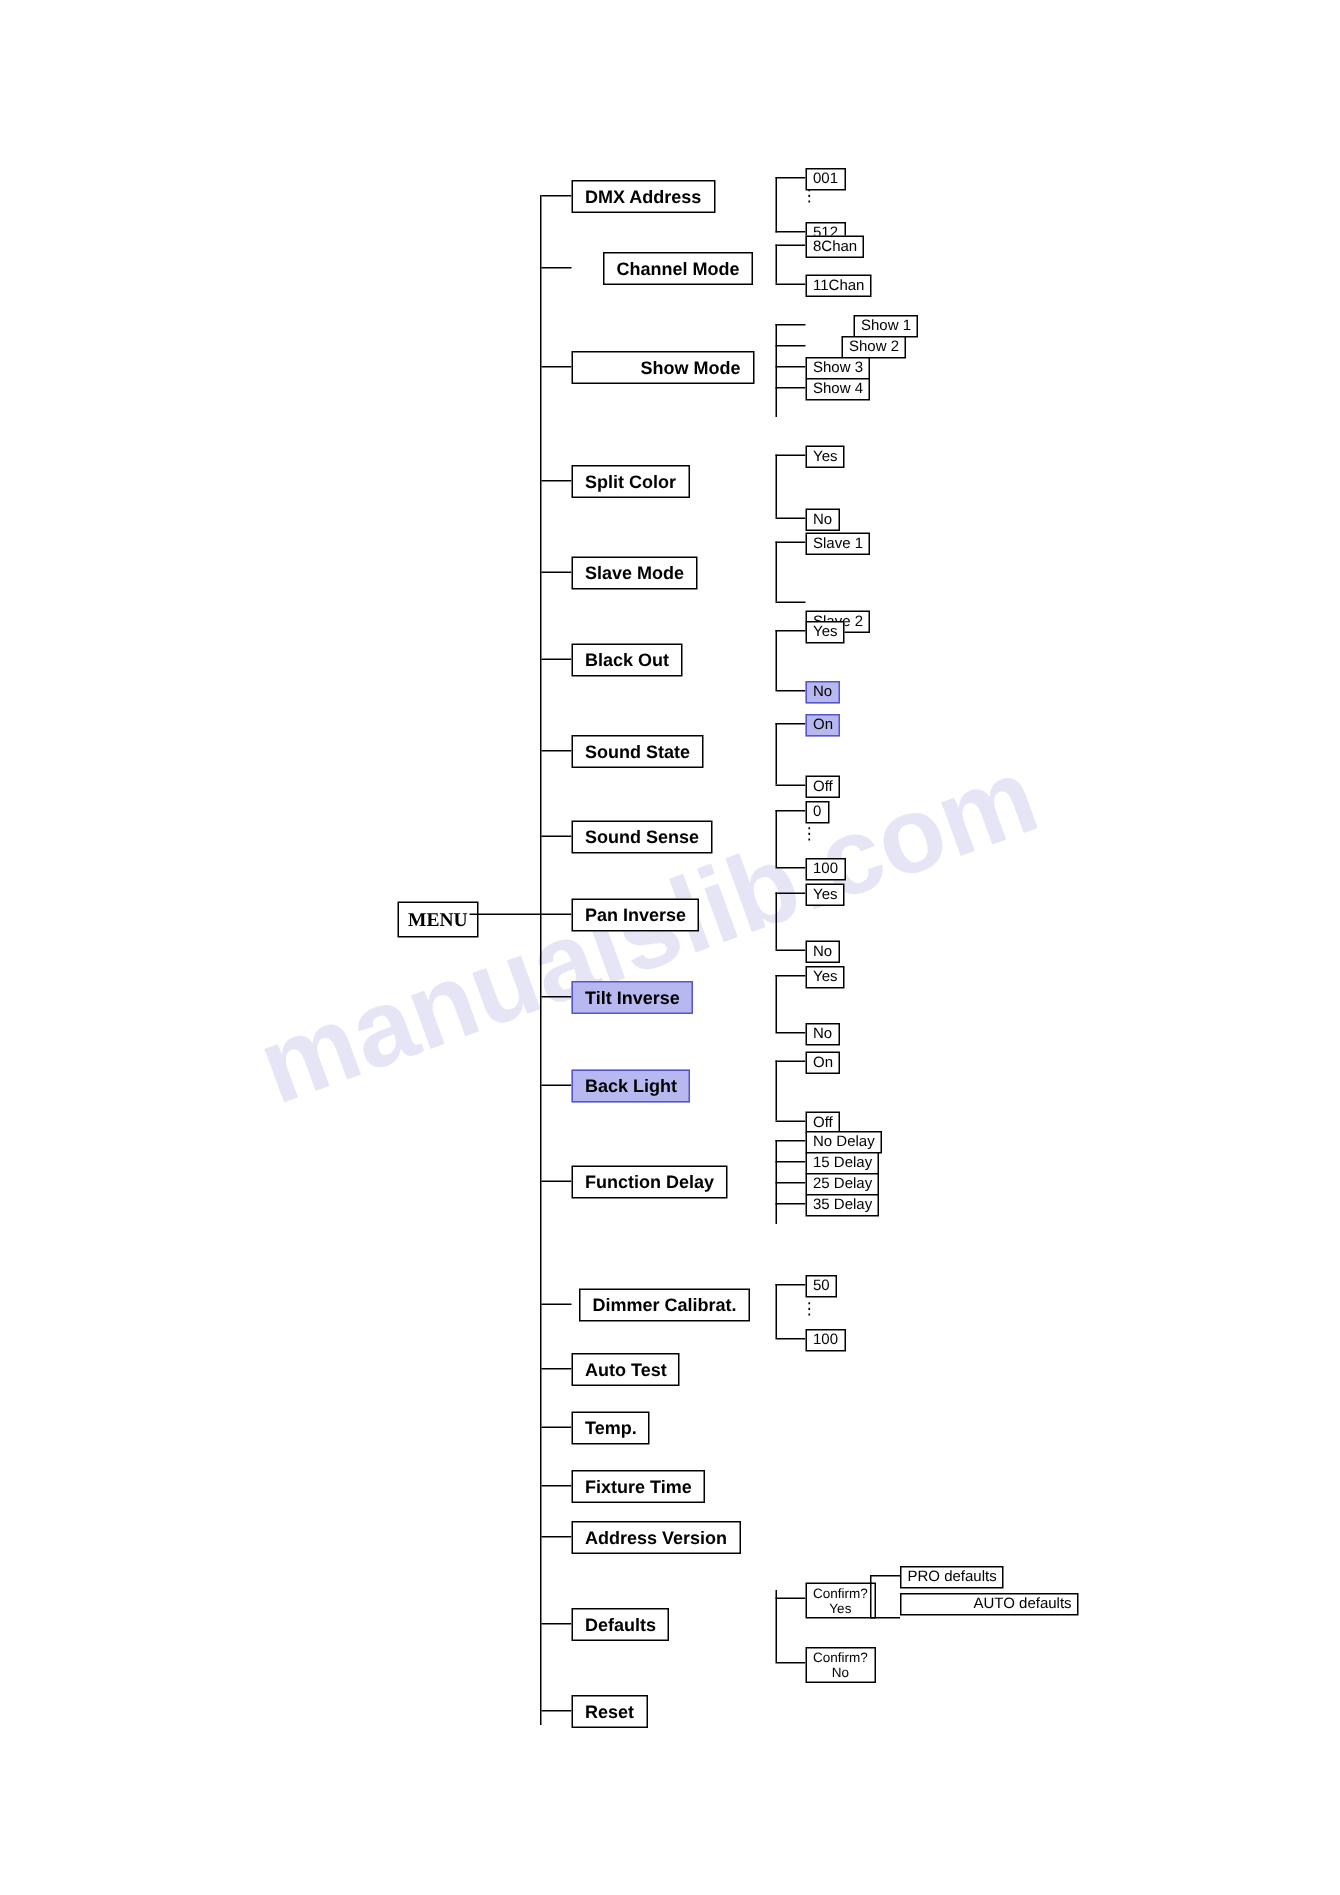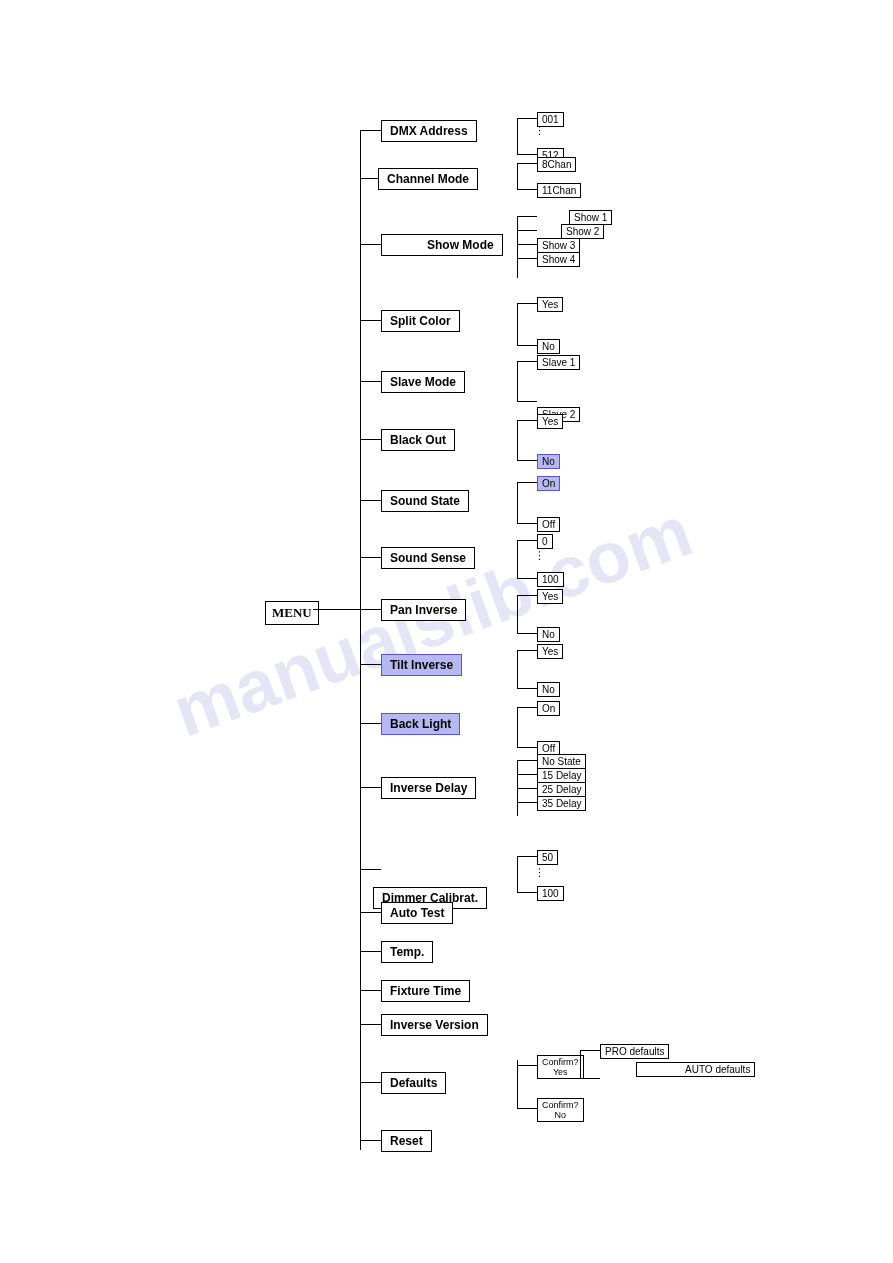--- a/index.html
+++ b/index.html
@@ -102,21 +102,21 @@
   <div class="menu-item" style="left:381px; top:120px;">DMX Address</div>
 
   <div style="position:absolute; left:517px; top:118px; width:1px; height:37px; background:#000;"></div>
   <div style="position:absolute; left:517px; top:118px; width:20px; height:1px; background:#000;"></div>
   <div class="option-box" style="left:537px; top:112px;">001</div>
   <div style="position:absolute; left:517px; top:154px; width:20px; height:1px; background:#000;"></div>
   <div class="option-box" style="left:537px; top:148px;">512</div>
   <div style="position:absolute; left:534px; top:124px; font-size:11px; color:#000;">⋮</div>
 
   <div style="position:absolute; left:361px; top:178px; width:20px; height:1px; background:#000;"></div>
-  <div class="menu-item" style="left:378px; top:168px;">Channel Mode</div>
+  <div class="menu-item" style="left:402px; top:168px;">Channel Mode</div>
   <div style="position:absolute; left:517px; top:163px; width:1px; height:26px; background:#000;"></div>
   <div style="position:absolute; left:517px; top:163px; width:20px; height:1px; background:#000;"></div>
   <div class="option-box" style="left:537px; top:157px;">8Chan</div>
   <div style="position:absolute; left:517px; top:189px; width:20px; height:1px; background:#000;"></div>
   <div class="option-box" style="left:537px; top:183px;">11Chan</div>
 
   <div style="position:absolute; left:361px; top:244px; width:20px; height:1px; background:#000;"></div>
   <div class="menu-item" style="left:381px; top:234px;padding-left:45px;">Show Mode</div>
   <div style="position:absolute; left:517px; top:216px; width:1px; height:62px; background:#000;"></div>
   <div style="position:absolute; left:517px; top:216px; width:20px; height:1px; background:#000;"></div>
@@ -187,65 +187,65 @@
 
   <div style="position:absolute; left:361px; top:723px; width:20px; height:1px; background:#000;"></div>
   <div class="menu-item highlighted" style="left:381px; top:713px; background:#b8b8f0; border-color:#5555cc;">Back Light</div>
   <div style="position:absolute; left:517px; top:707px; width:1px; height:40px; background:#000;"></div>
   <div style="position:absolute; left:517px; top:707px; width:20px; height:1px; background:#000;"></div>
   <div class="option-box" style="left:537px; top:701px;">On</div>
   <div style="position:absolute; left:517px; top:747px; width:20px; height:1px; background:#000;"></div>
   <div class="option-box" style="left:537px; top:741px;">Off</div>
 
   <div style="position:absolute; left:361px; top:787px; width:20px; height:1px; background:#000;"></div>
-  <div class="menu-item" style="left:381px; top:777px;">Inverse Delay</div>
+  <div class="menu-item" style="left:381px; top:777px;">Function Delay</div>
   <div style="position:absolute; left:517px; top:760px; width:1px; height:56px; background:#000;"></div>
   <div style="position:absolute; left:517px; top:760px; width:20px; height:1px; background:#000;"></div>
-  <div class="option-box" style="left:537px; top:754px;">No State</div>
+  <div class="option-box" style="left:537px; top:754px;">No Delay</div>
   <div style="position:absolute; left:517px; top:774px; width:20px; height:1px; background:#000;"></div>
   <div class="option-box" style="left:537px; top:768px;">15 Delay</div>
   <div style="position:absolute; left:517px; top:788px; width:20px; height:1px; background:#000;"></div>
   <div class="option-box" style="left:537px; top:782px;">25 Delay</div>
   <div style="position:absolute; left:517px; top:802px; width:20px; height:1px; background:#000;"></div>
   <div class="option-box" style="left:537px; top:796px;">35 Delay</div>
 
   <div style="position:absolute; left:361px; top:869px; width:20px; height:1px; background:#000;"></div>
-  <div class="menu-item" style="left:373px; top:859px;margin-top:28px;">Dimmer Calibrat.</div>
+  <div class="menu-item" style="left:386px; top:859px;">Dimmer Calibrat.</div>
   <div style="position:absolute; left:517px; top:856px; width:1px; height:36px; background:#000;"></div>
   <div style="position:absolute; left:517px; top:856px; width:20px; height:1px; background:#000;"></div>
   <div class="option-box" style="left:537px; top:850px;">50</div>
   <div style="position:absolute; left:517px; top:892px; width:20px; height:1px; background:#000;"></div>
   <div class="option-box" style="left:537px; top:886px;">100</div>
   <div style="position:absolute; left:534px; top:866px; font-size:11px; color:#000;">⋮</div>
 
   <div style="position:absolute; left:361px; top:912px; width:20px; height:1px; background:#000;"></div>
   <div class="menu-item" style="left:381px; top:902px;">Auto Test</div>
 
   <div style="position:absolute; left:361px; top:951px; width:20px; height:1px; background:#000;"></div>
   <div class="menu-item" style="left:381px; top:941px;">Temp.</div>
 
   <div style="position:absolute; left:361px; top:990px; width:20px; height:1px; background:#000;"></div>
   <div class="menu-item" style="left:381px; top:980px;">Fixture Time</div>
 
   <div style="position:absolute; left:361px; top:1024px; width:20px; height:1px; background:#000;"></div>
-  <div class="menu-item" style="left:381px; top:1014px;">Inverse Version</div>
+  <div class="menu-item" style="left:381px; top:1014px;">Address Version</div>
 
   <div style="position:absolute; left:361px; top:1082px; width:20px; height:1px; background:#000;"></div>
   <div class="menu-item" style="left:381px; top:1072px;">Defaults</div>
 
   <div style="position:absolute; left:517px; top:1060px; width:1px; height:48px; background:#000;"></div>
 
   <div style="position:absolute; left:517px; top:1065px; width:20px; height:1px; background:#000;"></div>
   <div class="option-box" style="left:537px; top:1055px; font-size:9px; text-align:center;">Confirm?<br>Yes</div>
 
   <div style="position:absolute; left:580px; top:1050px; width:1px; height:28px; background:#000;"></div>
   <div style="position:absolute; left:580px; top:1050px; width:20px; height:1px; background:#000;"></div>
   <div class="option-box" style="left:600px; top:1044px;">PRO defaults</div>
   <div style="position:absolute; left:580px; top:1078px; width:20px; height:1px; background:#000;"></div>
-  <div class="option-box" style="left:636px; top:1062px;padding-left:48px;">AUTO defaults</div>
+  <div class="option-box" style="left:600px; top:1062px;padding-left:48px;">AUTO defaults</div>
 
   <div style="position:absolute; left:517px; top:1108px; width:20px; height:1px; background:#000;"></div>
   <div class="option-box" style="left:537px; top:1098px; font-size:9px; text-align:center;">Confirm?<br>No</div>
 
   <div style="position:absolute; left:361px; top:1140px; width:20px; height:1px; background:#000;"></div>
   <div class="menu-item" style="left:381px; top:1130px;">Reset</div>
 
 </div>
 
 </body></html>

